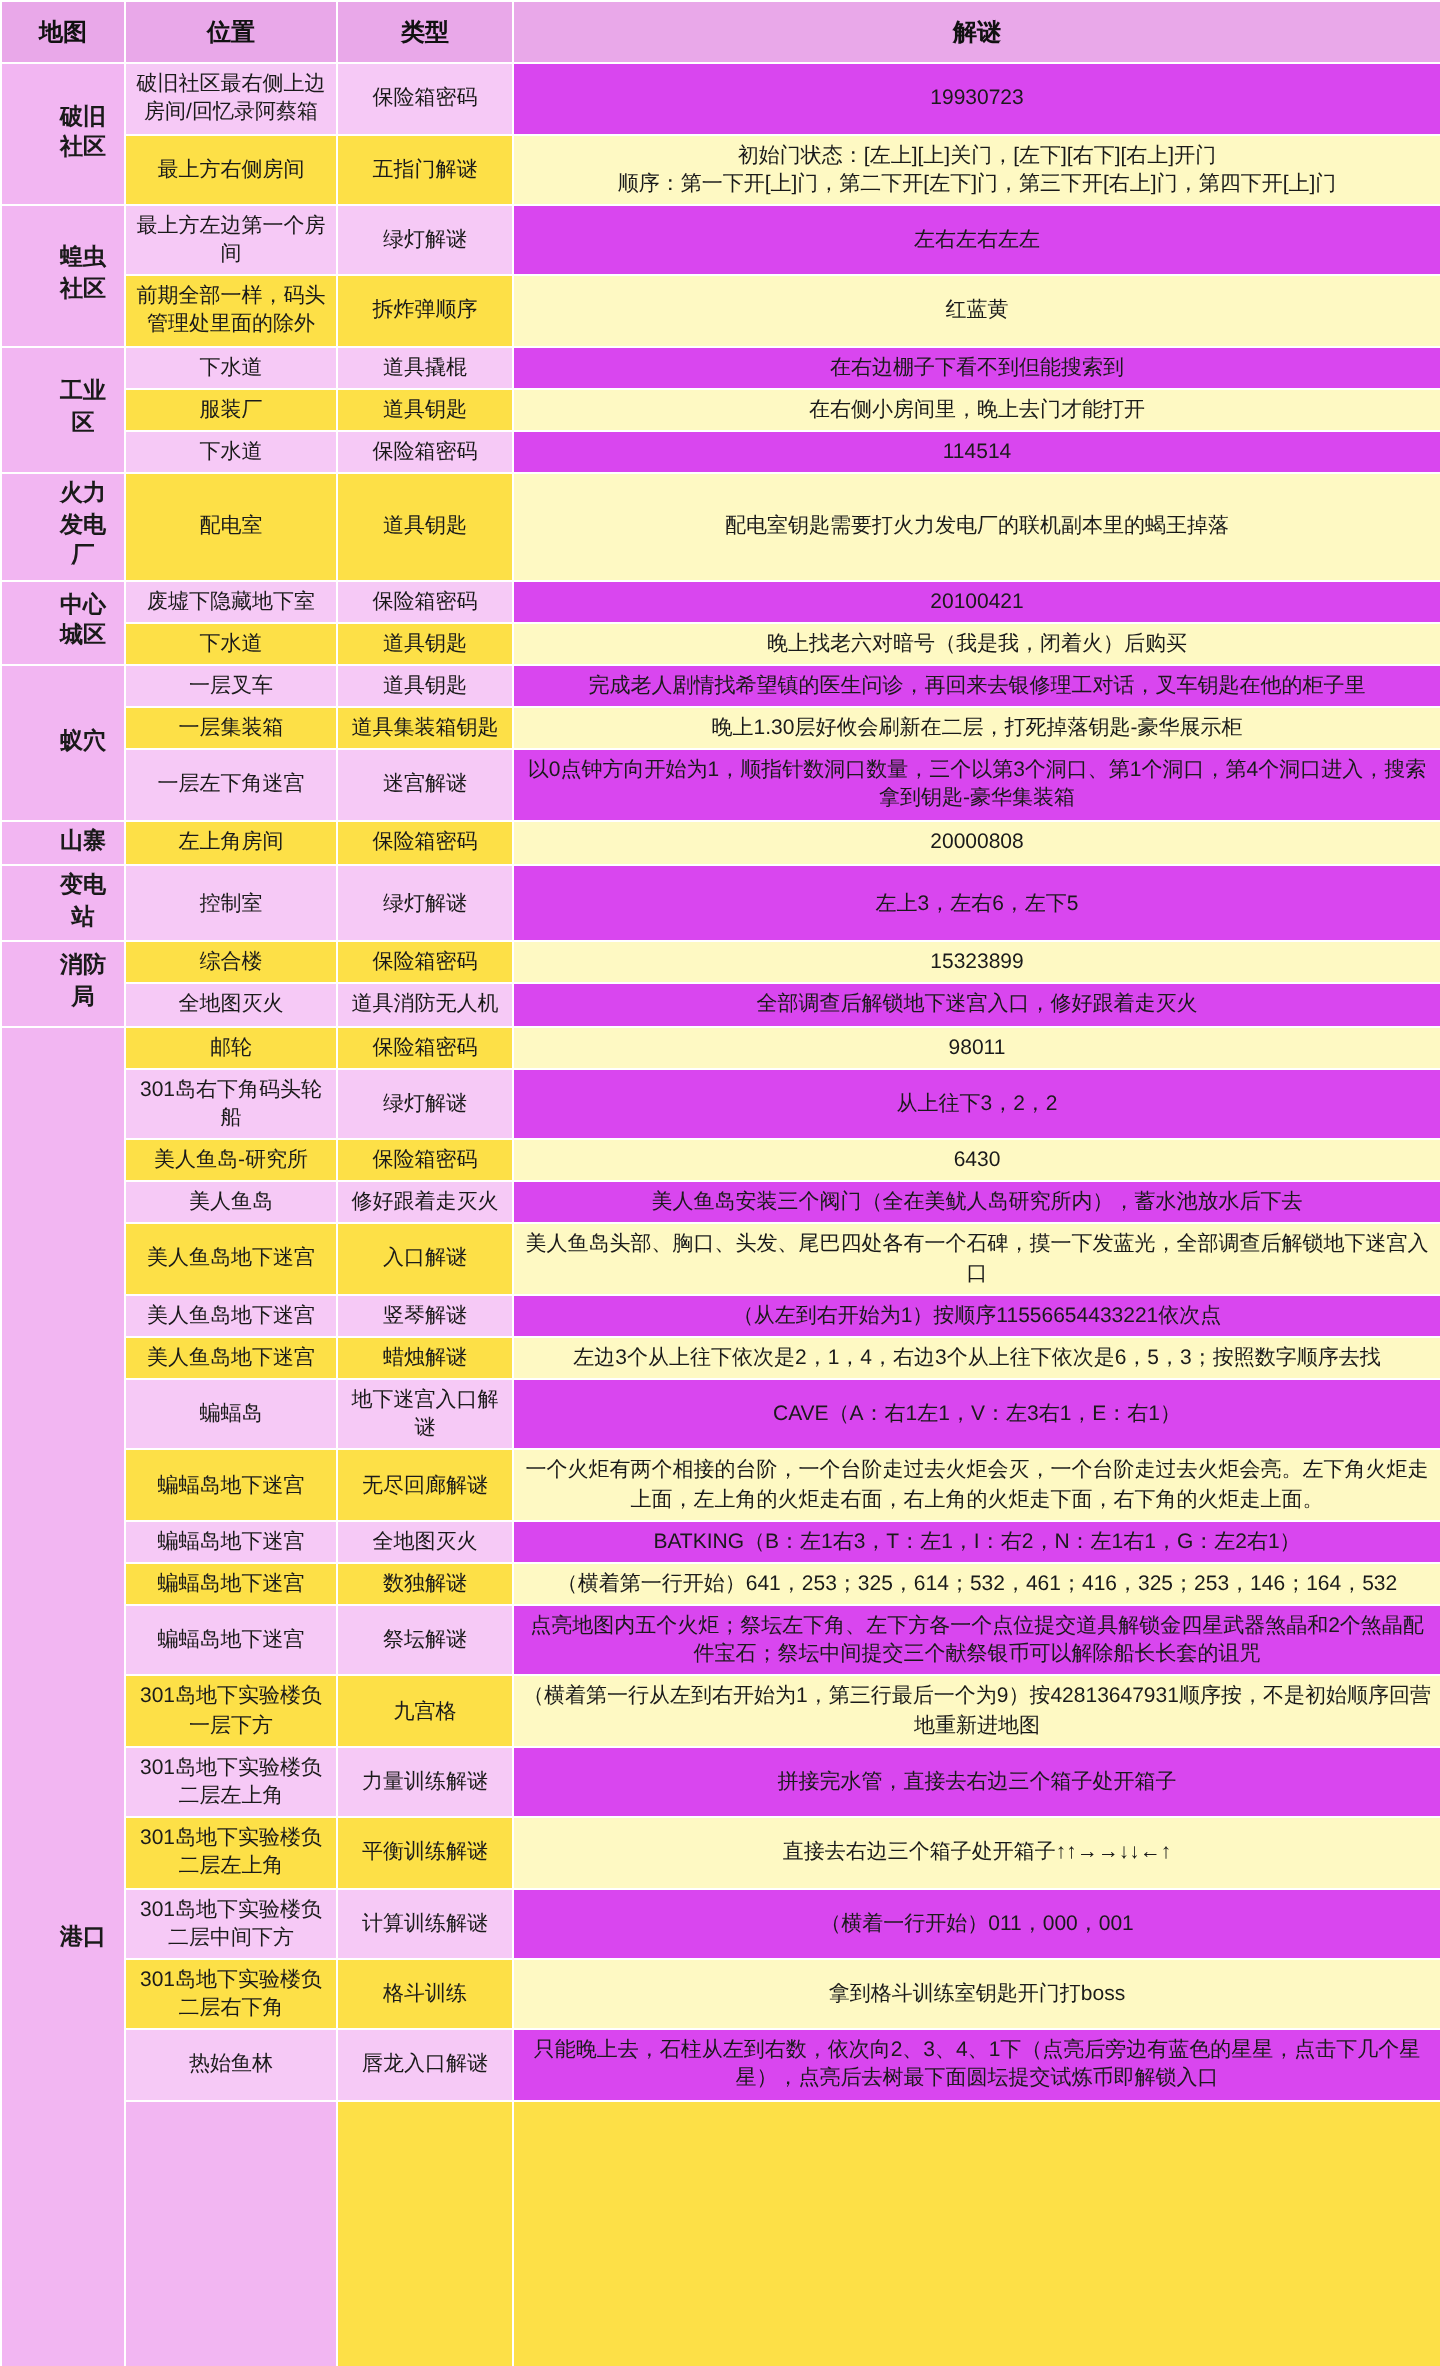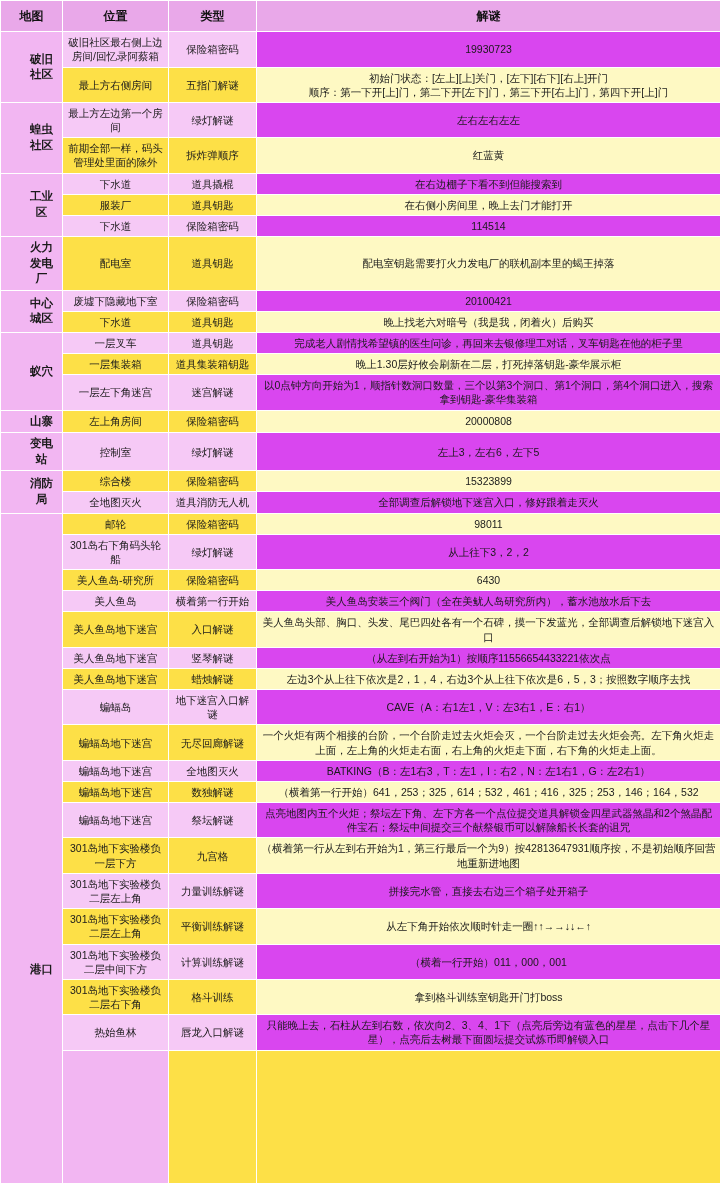--- a/index.html
+++ b/index.html
@@ -163,21 +163,21 @@
           <td class="type">绿灯解谜</td>
           <td class="sol">从上往下3，2，2</td>
         </tr>
         <tr class="alt">
           <td class="loc">美人鱼岛-研究所</td>
           <td class="type">保险箱密码</td>
           <td class="sol">6430</td>
         </tr>
         <tr>
           <td class="loc">美人鱼岛</td>
-          <td class="type">横着第一行开始</td>
+          <td class="type">修好跟着走灭火</td>
           <td class="sol">美人鱼岛安装三个阀门（全在美鱿人岛研究所内），蓄水池放水后下去</td>
         </tr>
         <tr class="alt">
           <td class="loc">美人鱼岛地下迷宫</td>
           <td class="type">入口解谜</td>
           <td class="sol">美人鱼岛头部、胸口、头发、尾巴四处各有一个石碑，摸一下发蓝光，全部调查后解锁地下迷宫入口</td>
         </tr>
         <tr>
           <td class="loc">美人鱼岛地下迷宫</td>
           <td class="type">竖琴解谜</td>
@@ -219,21 +219,21 @@
           <td class="sol">（横着第一行从左到右开始为1，第三行最后一个为9）按42813647931顺序按，不是初始顺序回营地重新进地图</td>
         </tr>
         <tr>
           <td class="loc">301岛地下实验楼负二层左上角</td>
           <td class="type">力量训练解谜</td>
           <td class="sol">拼接完水管，直接去右边三个箱子处开箱子</td>
         </tr>
         <tr class="alt">
           <td class="loc">301岛地下实验楼负二层左上角</td>
           <td class="type">平衡训练解谜</td>
-          <td class="sol">从左下角开始依次顺时针走一圈↑↑→→↓↓←↑</td>
+          <td class="sol">直接去右边三个箱子处开箱子↑↑→→↓↓←↑</td>
         </tr>
         <tr>
           <td class="loc">301岛地下实验楼负二层中间下方</td>
           <td class="type">计算训练解谜</td>
           <td class="sol">（横着一行开始）011，000，001</td>
         </tr>
         <tr class="alt">
           <td class="loc">301岛地下实验楼负二层右下角</td>
           <td class="type">格斗训练</td>
           <td class="sol">拿到格斗训练室钥匙开门打boss</td>

